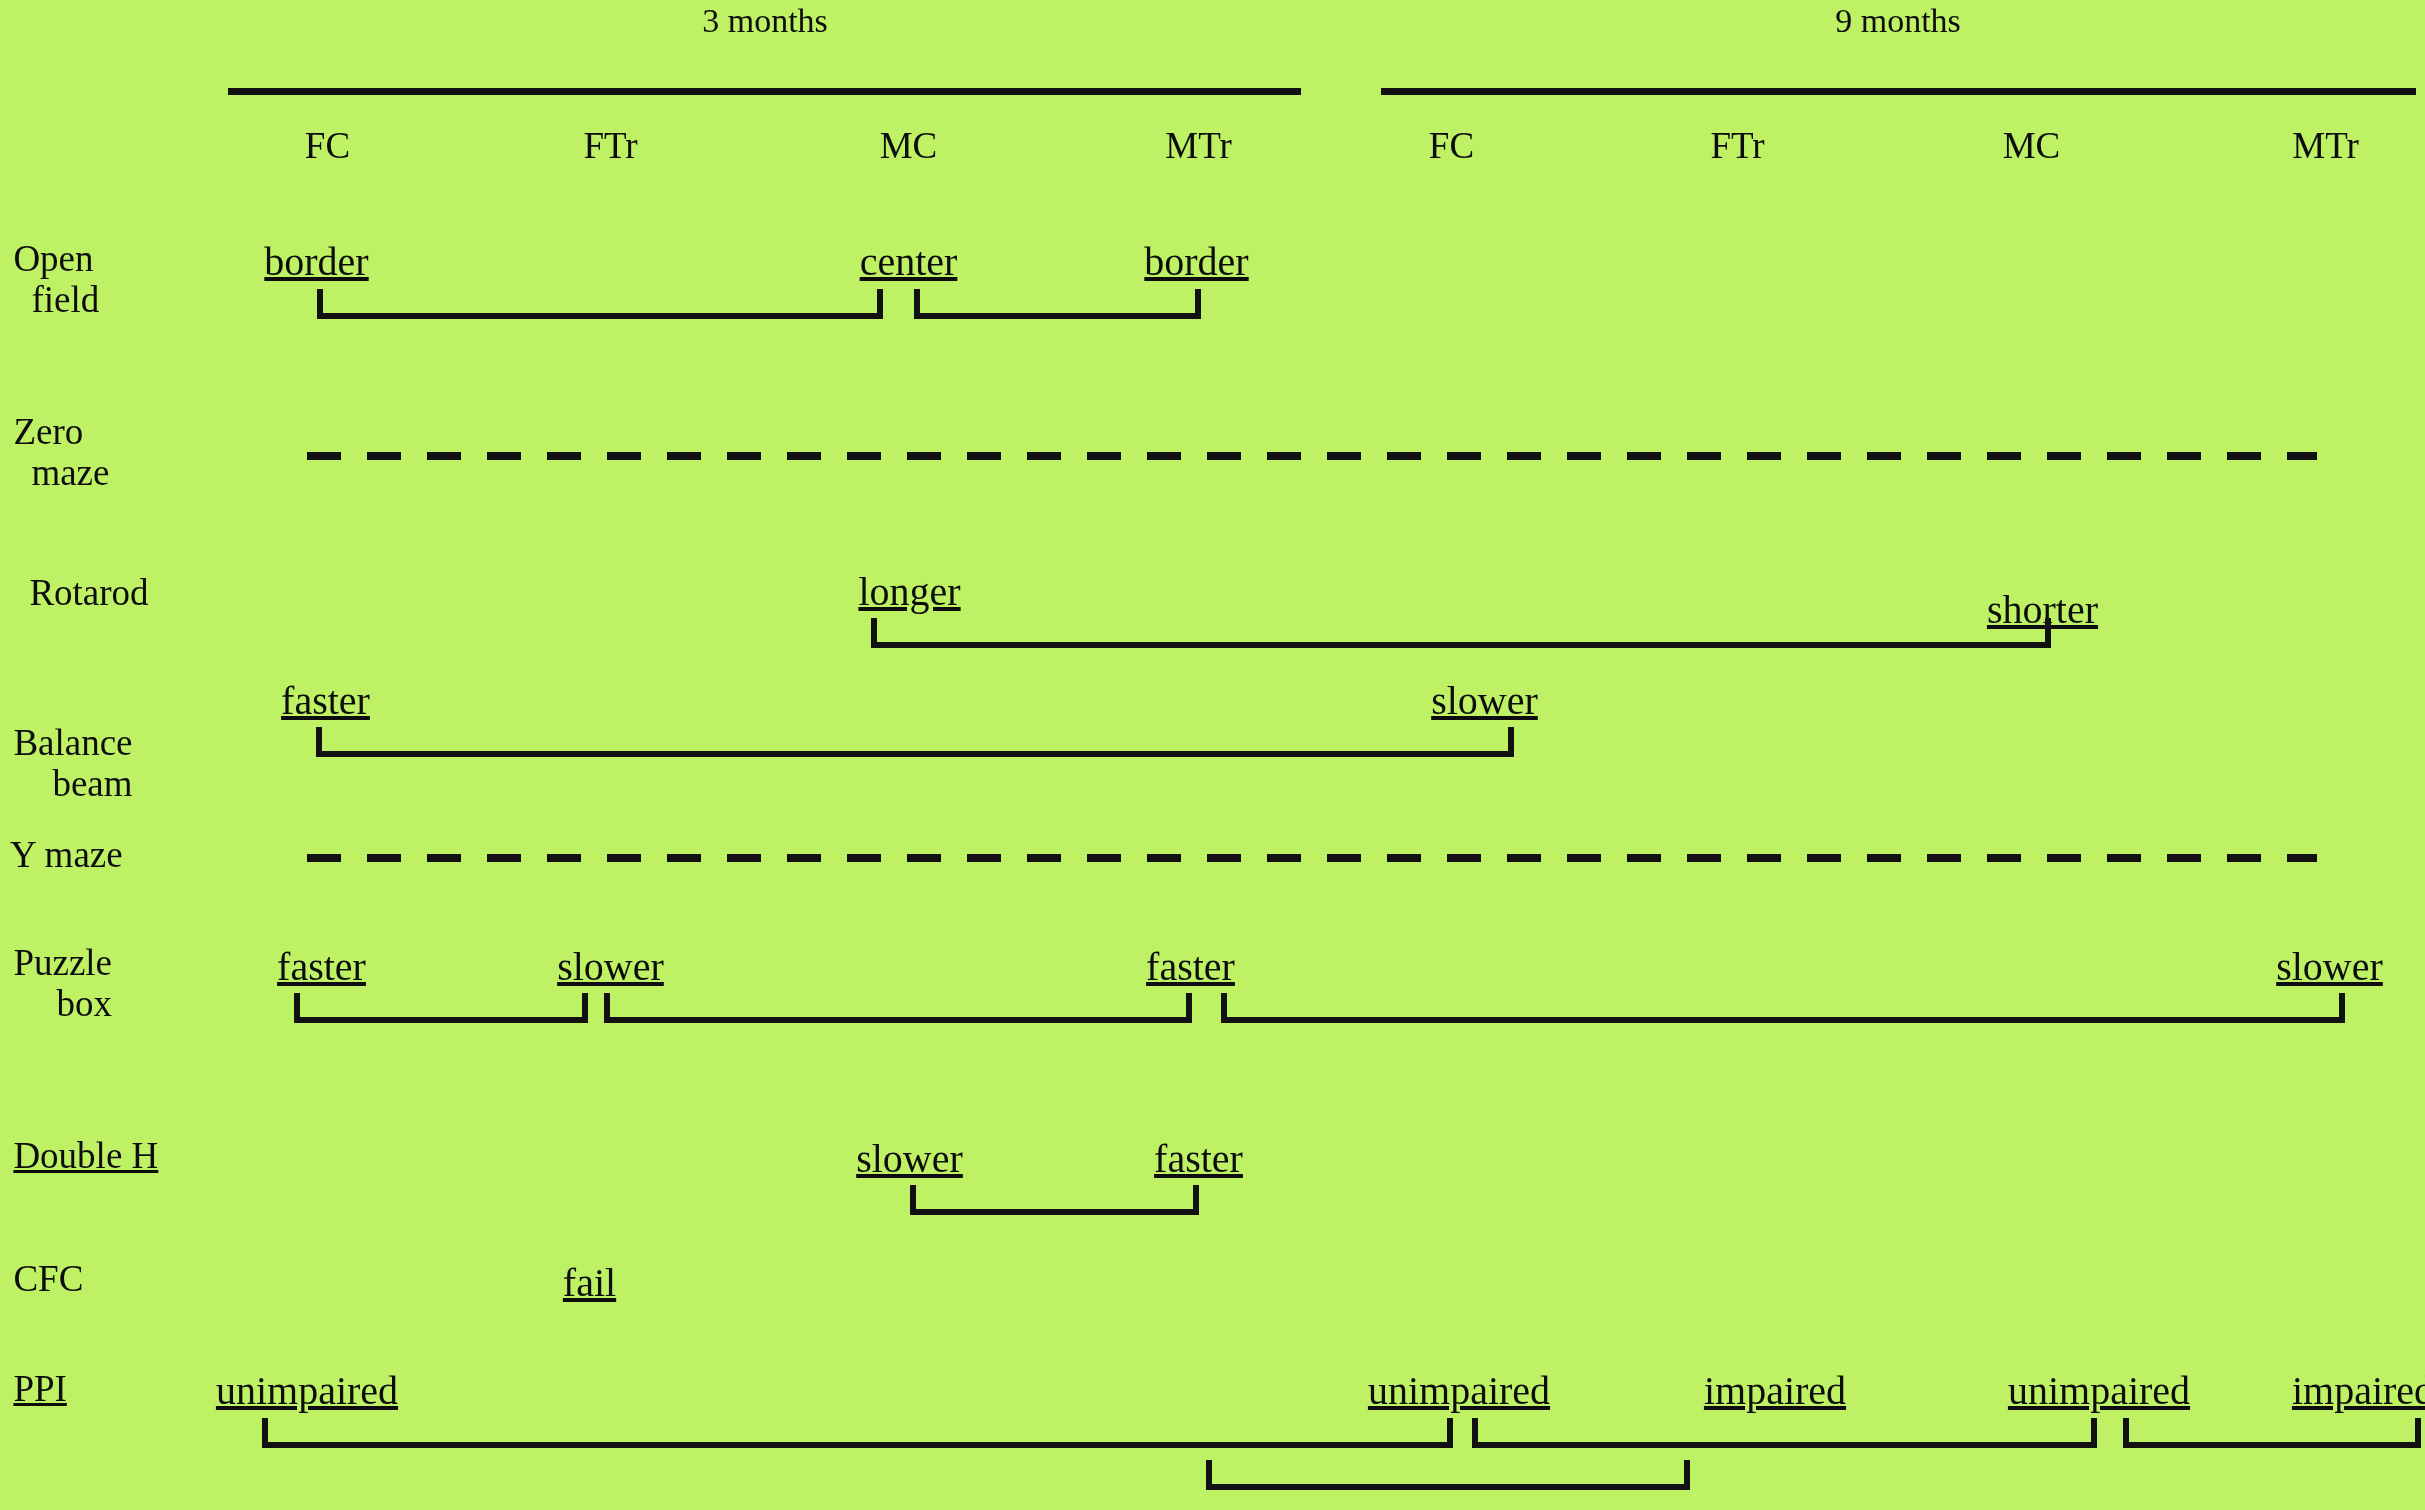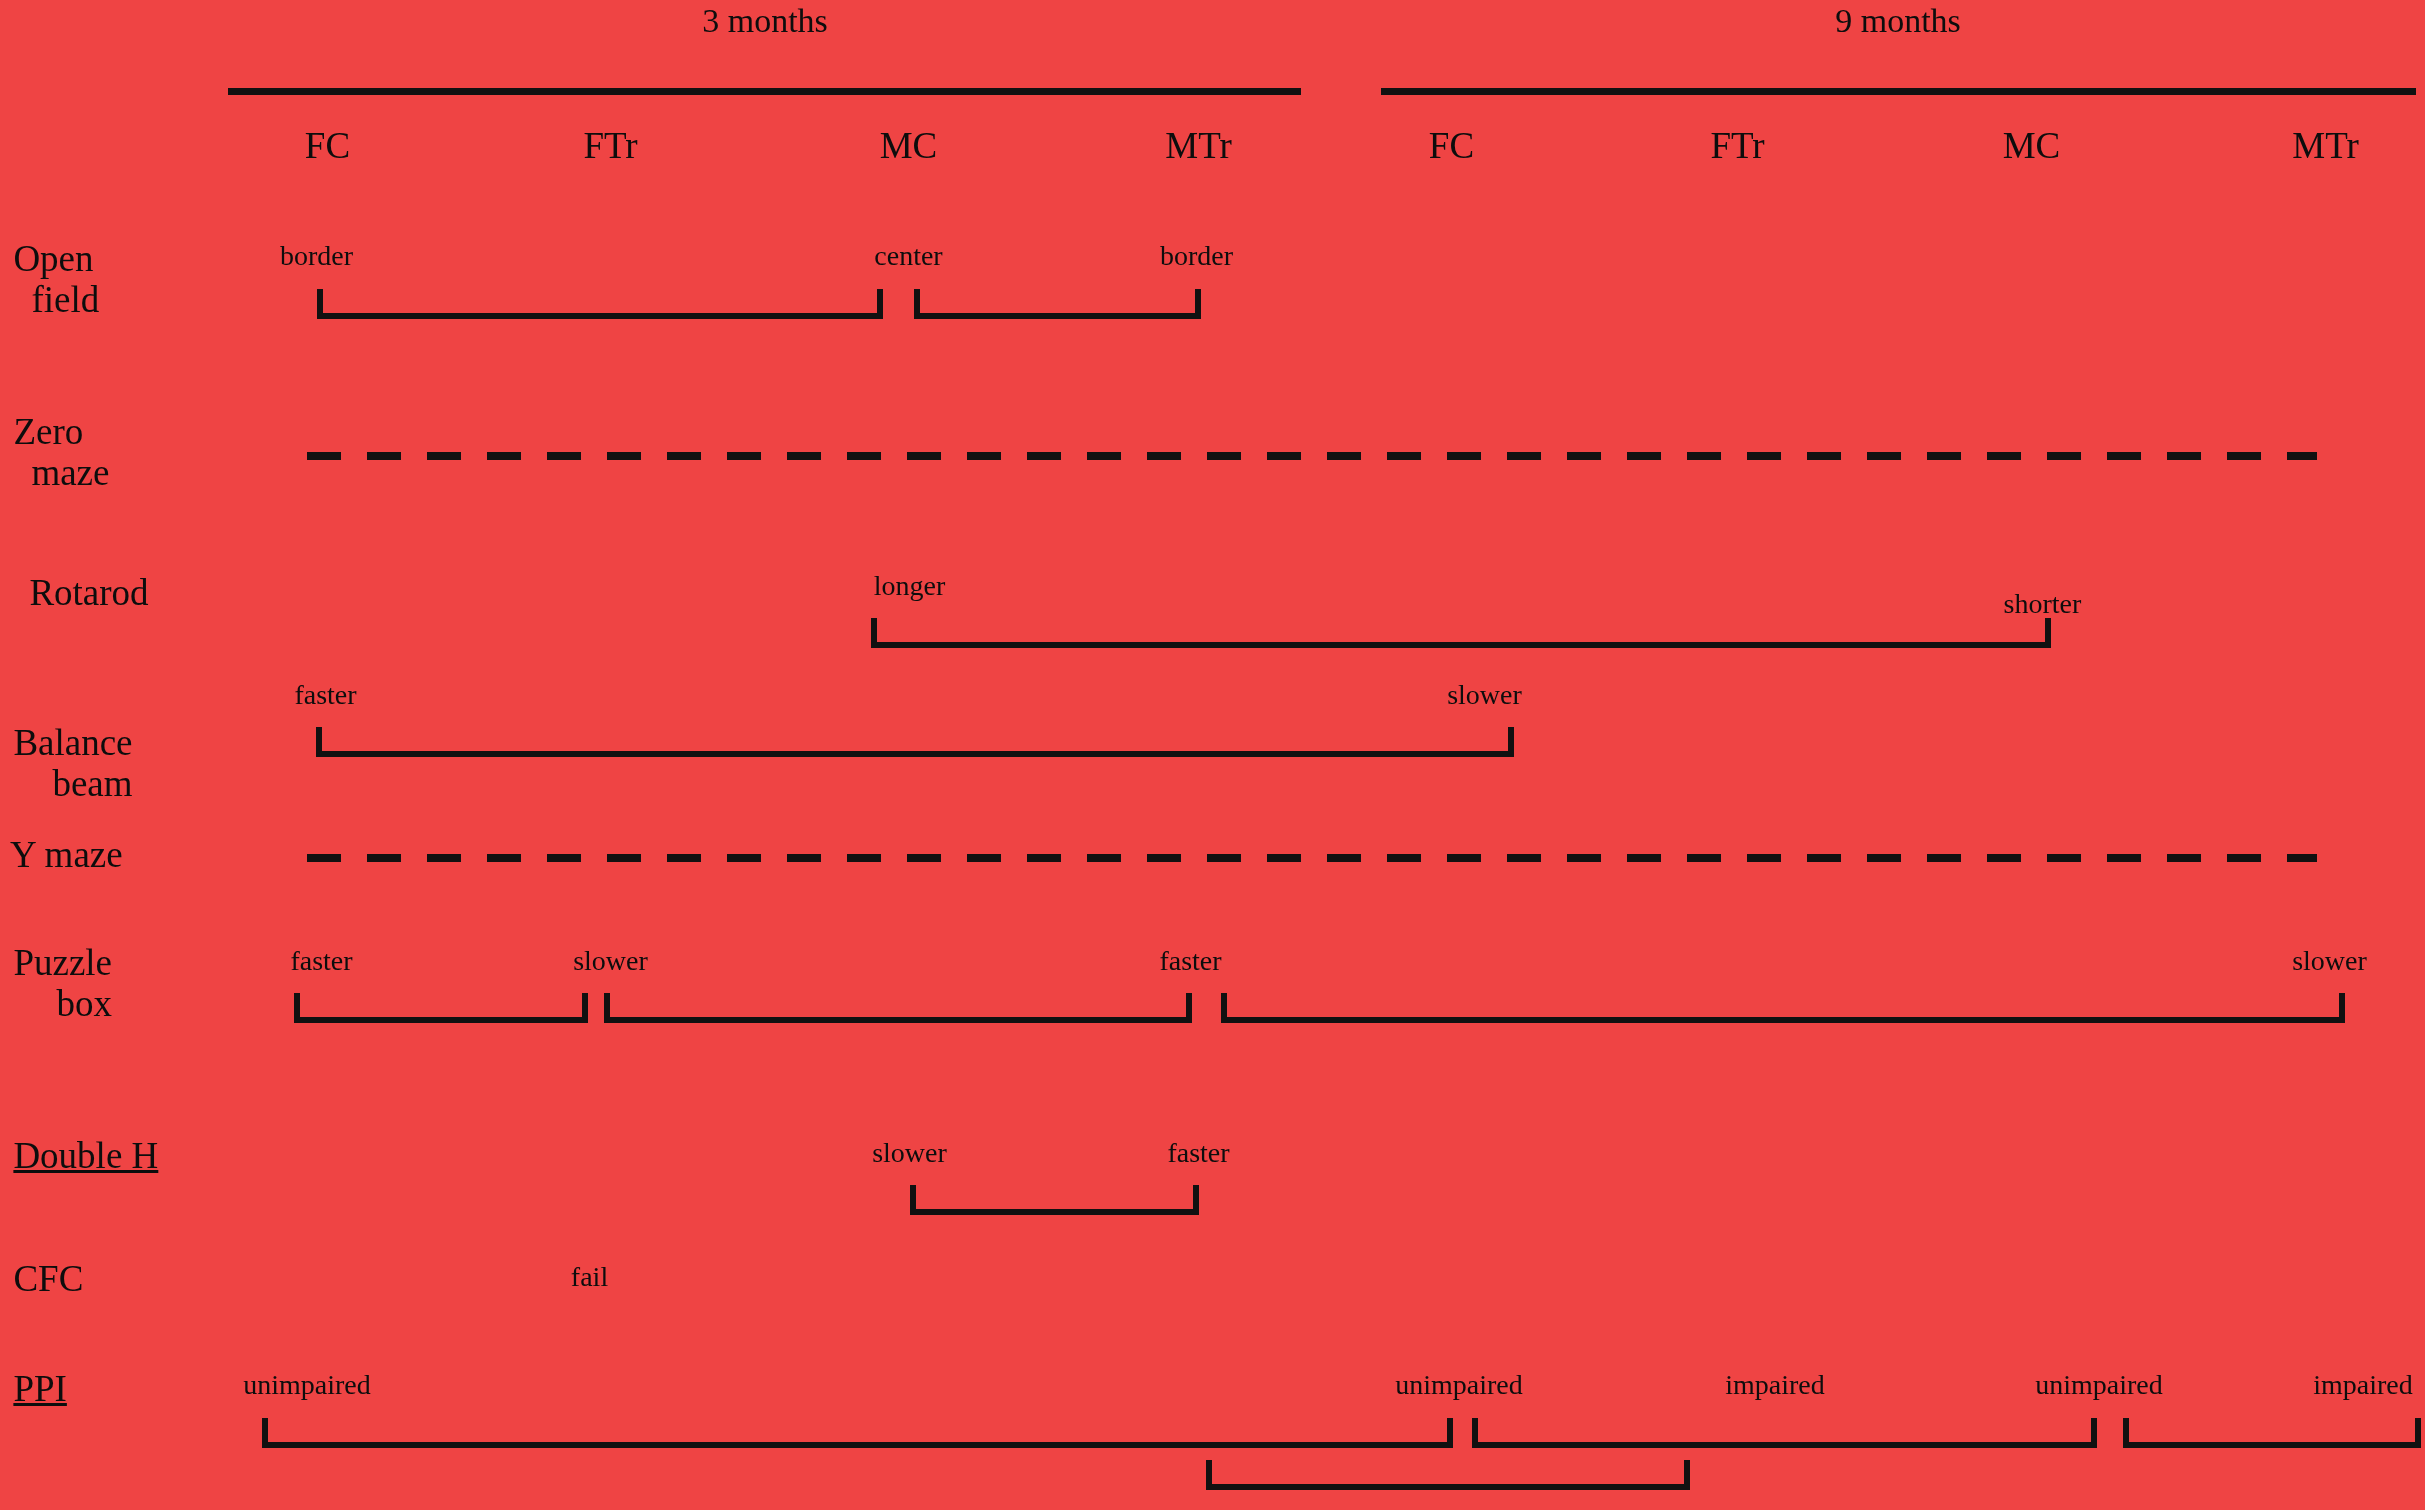--- a/index.html
+++ b/index.html
@@ -1,20 +1,20 @@
 <!DOCTYPE html>
 <html style="font-size:12px"><head>
 <meta charset="utf-8">
 <style>
   html,body{margin:0;padding:0;background:#ffffff;}
   #fig{
     position:relative;
     width:2426px;
     height:1511px;
-    background:#ef4444;
+    background:#bef264;
     font-family:"Liberation Serif","DejaVu Serif",serif;
     color:#0d0d0d;
     overflow:hidden;
   }
   .ttl{
     position:absolute;
     font-size:34px;
     text-align:center;
     white-space:nowrap;
     line-height:1;
@@ -33,24 +33,25 @@
   }
   .rowlabel{
     position:absolute;
     font-size:37px;
     line-height:1.12;
     white-space:nowrap;
   }
   .rowlabel .ln2{display:block;padding-left:18px;text-align:right;}
   .cellnote{
     position:absolute;
-    font-size:28px;
+    font-size:40px;
     text-align:center;
     white-space:nowrap;
     line-height:1;
+    text-decoration:underline;
   }
   
   .bracket{
     position:absolute;
     box-sizing:border-box;
     border-bottom:6.7px solid #111111;
     border-left:6.7px solid #111111;
     border-right:6.7px solid #111111;
   }
   .dashline{

